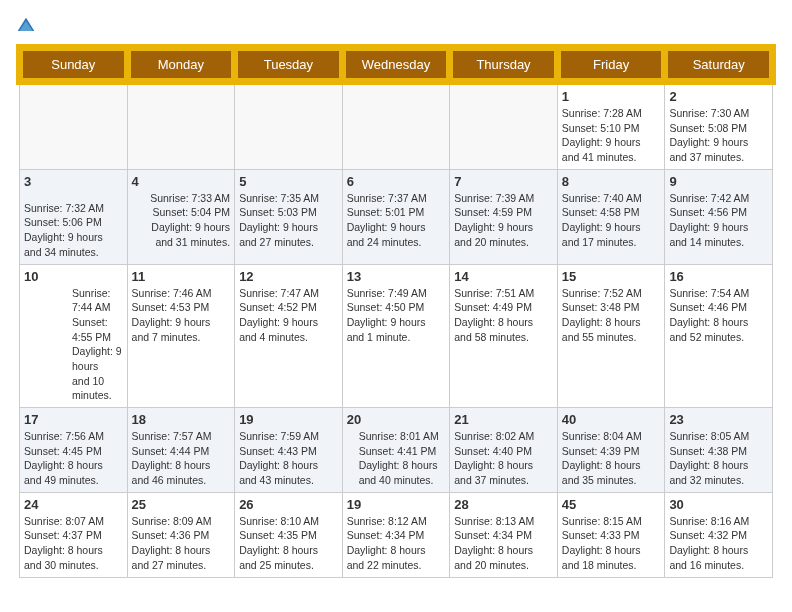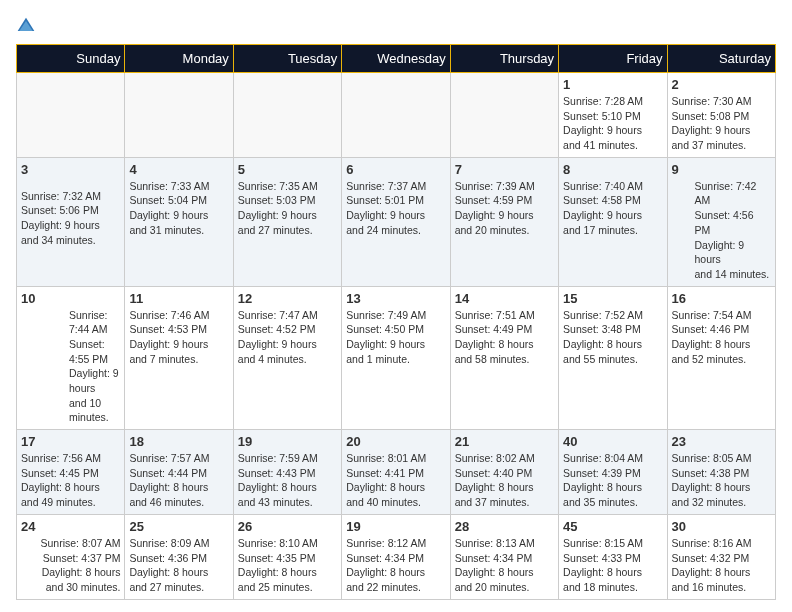--- a/index.html
+++ b/index.html
@@ -43,27 +43,27 @@
     .location-subtitle {
       font-size: 16px;
       color: #333;
     }
     .calendar {
       width: 100%;
       border-collapse: collapse;
       font-size: 11px;
     }
     .calendar th {
-      background: #0f172a;
+      background: #a16207;
       color: #fff;
       padding: 6px 4px;
-      text-align: right;
+      text-align: center;
       font-size: 13px;
       font-weight: normal;
-      border: 1px solid #eab308;
+      border: 7px solid #eab308;
     }
     .calendar td {
       border: 1px solid #ccc;
       vertical-align: top;
       padding: 4px;
       width: calc(100% / 7);
       min-height: 80px;
       background: #fff;
     }
     .calendar td.empty {
@@ -145,21 +145,21 @@
       <tr class="row-alt">
         <td>
           <span class="day-number">3</span>
           <div class="day-info" style="white-space: pre-wrap; margin-top: 12px;">Sunrise: 7:32 AM
 Sunset: 5:06 PM
 Daylight: 9 hours
 and 34 minutes.</div>
         </td>
         <td>
           <span class="day-number">4</span>
-          <div class="day-info" style="white-space: pre-wrap;">Sunrise: 7:33 AM
+          <div class="day-info" style="white-space: pre-wrap; text-align: right;">Sunrise: 7:33 AM
 Sunset: 5:04 PM
 Daylight: 9 hours
 and 31 minutes.</div>
         </td>
         <td>
           <span class="day-number">5</span>
           <div class="day-info" style="white-space: pre-wrap;">Sunrise: 7:35 AM
 Sunset: 5:03 PM
 Daylight: 9 hours
 and 27 minutes.</div>
@@ -180,21 +180,21 @@
         </td>
         <td>
           <span class="day-number">8</span>
           <div class="day-info" style="white-space: pre-wrap;">Sunrise: 7:40 AM
 Sunset: 4:58 PM
 Daylight: 9 hours
 and 17 minutes.</div>
         </td>
         <td>
           <span class="day-number">9</span>
-          <div class="day-info" style="white-space: pre-wrap; margin-left: 23px;">Sunrise: 7:42 AM
+          <div class="day-info" style="white-space: pre-wrap;">Sunrise: 7:42 AM
 Sunset: 4:56 PM
 Daylight: 9 hours
 and 14 minutes.</div>
         </td>
       </tr>
       <tr>
         <td>
           <span class="day-number">10</span>
           <div class="day-info" style="white-space: pre-wrap; margin-left: 48px;">Sunrise: 7:44 AM
 Sunset: 4:55 PM
@@ -261,21 +261,21 @@
         </td>
         <td>
           <span class="day-number">19</span>
           <div class="day-info" style="white-space: pre-wrap;">Sunrise: 7:59 AM
 Sunset: 4:43 PM
 Daylight: 8 hours
 and 43 minutes.</div>
         </td>
         <td>
           <span class="day-number">20</span>
-          <div class="day-info" style="white-space: pre-wrap;">Sunrise: 8:01 AM
+          <div class="day-info" style="white-space: pre-wrap; margin-left: 12px;">Sunrise: 8:01 AM
 Sunset: 4:41 PM
 Daylight: 8 hours
 and 40 minutes.</div>
         </td>
         <td>
           <span class="day-number">21</span>
           <div class="day-info" style="white-space: pre-wrap;">Sunrise: 8:02 AM
 Sunset: 4:40 PM
 Daylight: 8 hours
 and 37 minutes.</div>
@@ -291,21 +291,21 @@
           <span class="day-number">23</span>
           <div class="day-info" style="white-space: pre-wrap;">Sunrise: 8:05 AM
 Sunset: 4:38 PM
 Daylight: 8 hours
 and 32 minutes.</div>
         </td>
       </tr>
       <tr>
         <td>
           <span class="day-number">24</span>
-          <div class="day-info" style="white-space: pre-wrap; text-align: right;">Sunrise: 8:07 AM
+          <div class="day-info" style="white-space: pre-wrap;">Sunrise: 8:07 AM
 Sunset: 4:37 PM
 Daylight: 8 hours
 and 30 minutes.</div>
         </td>
         <td>
           <span class="day-number">25</span>
           <div class="day-info" style="white-space: pre-wrap;">Sunrise: 8:09 AM
 Sunset: 4:36 PM
 Daylight: 8 hours
 and 27 minutes.</div>

